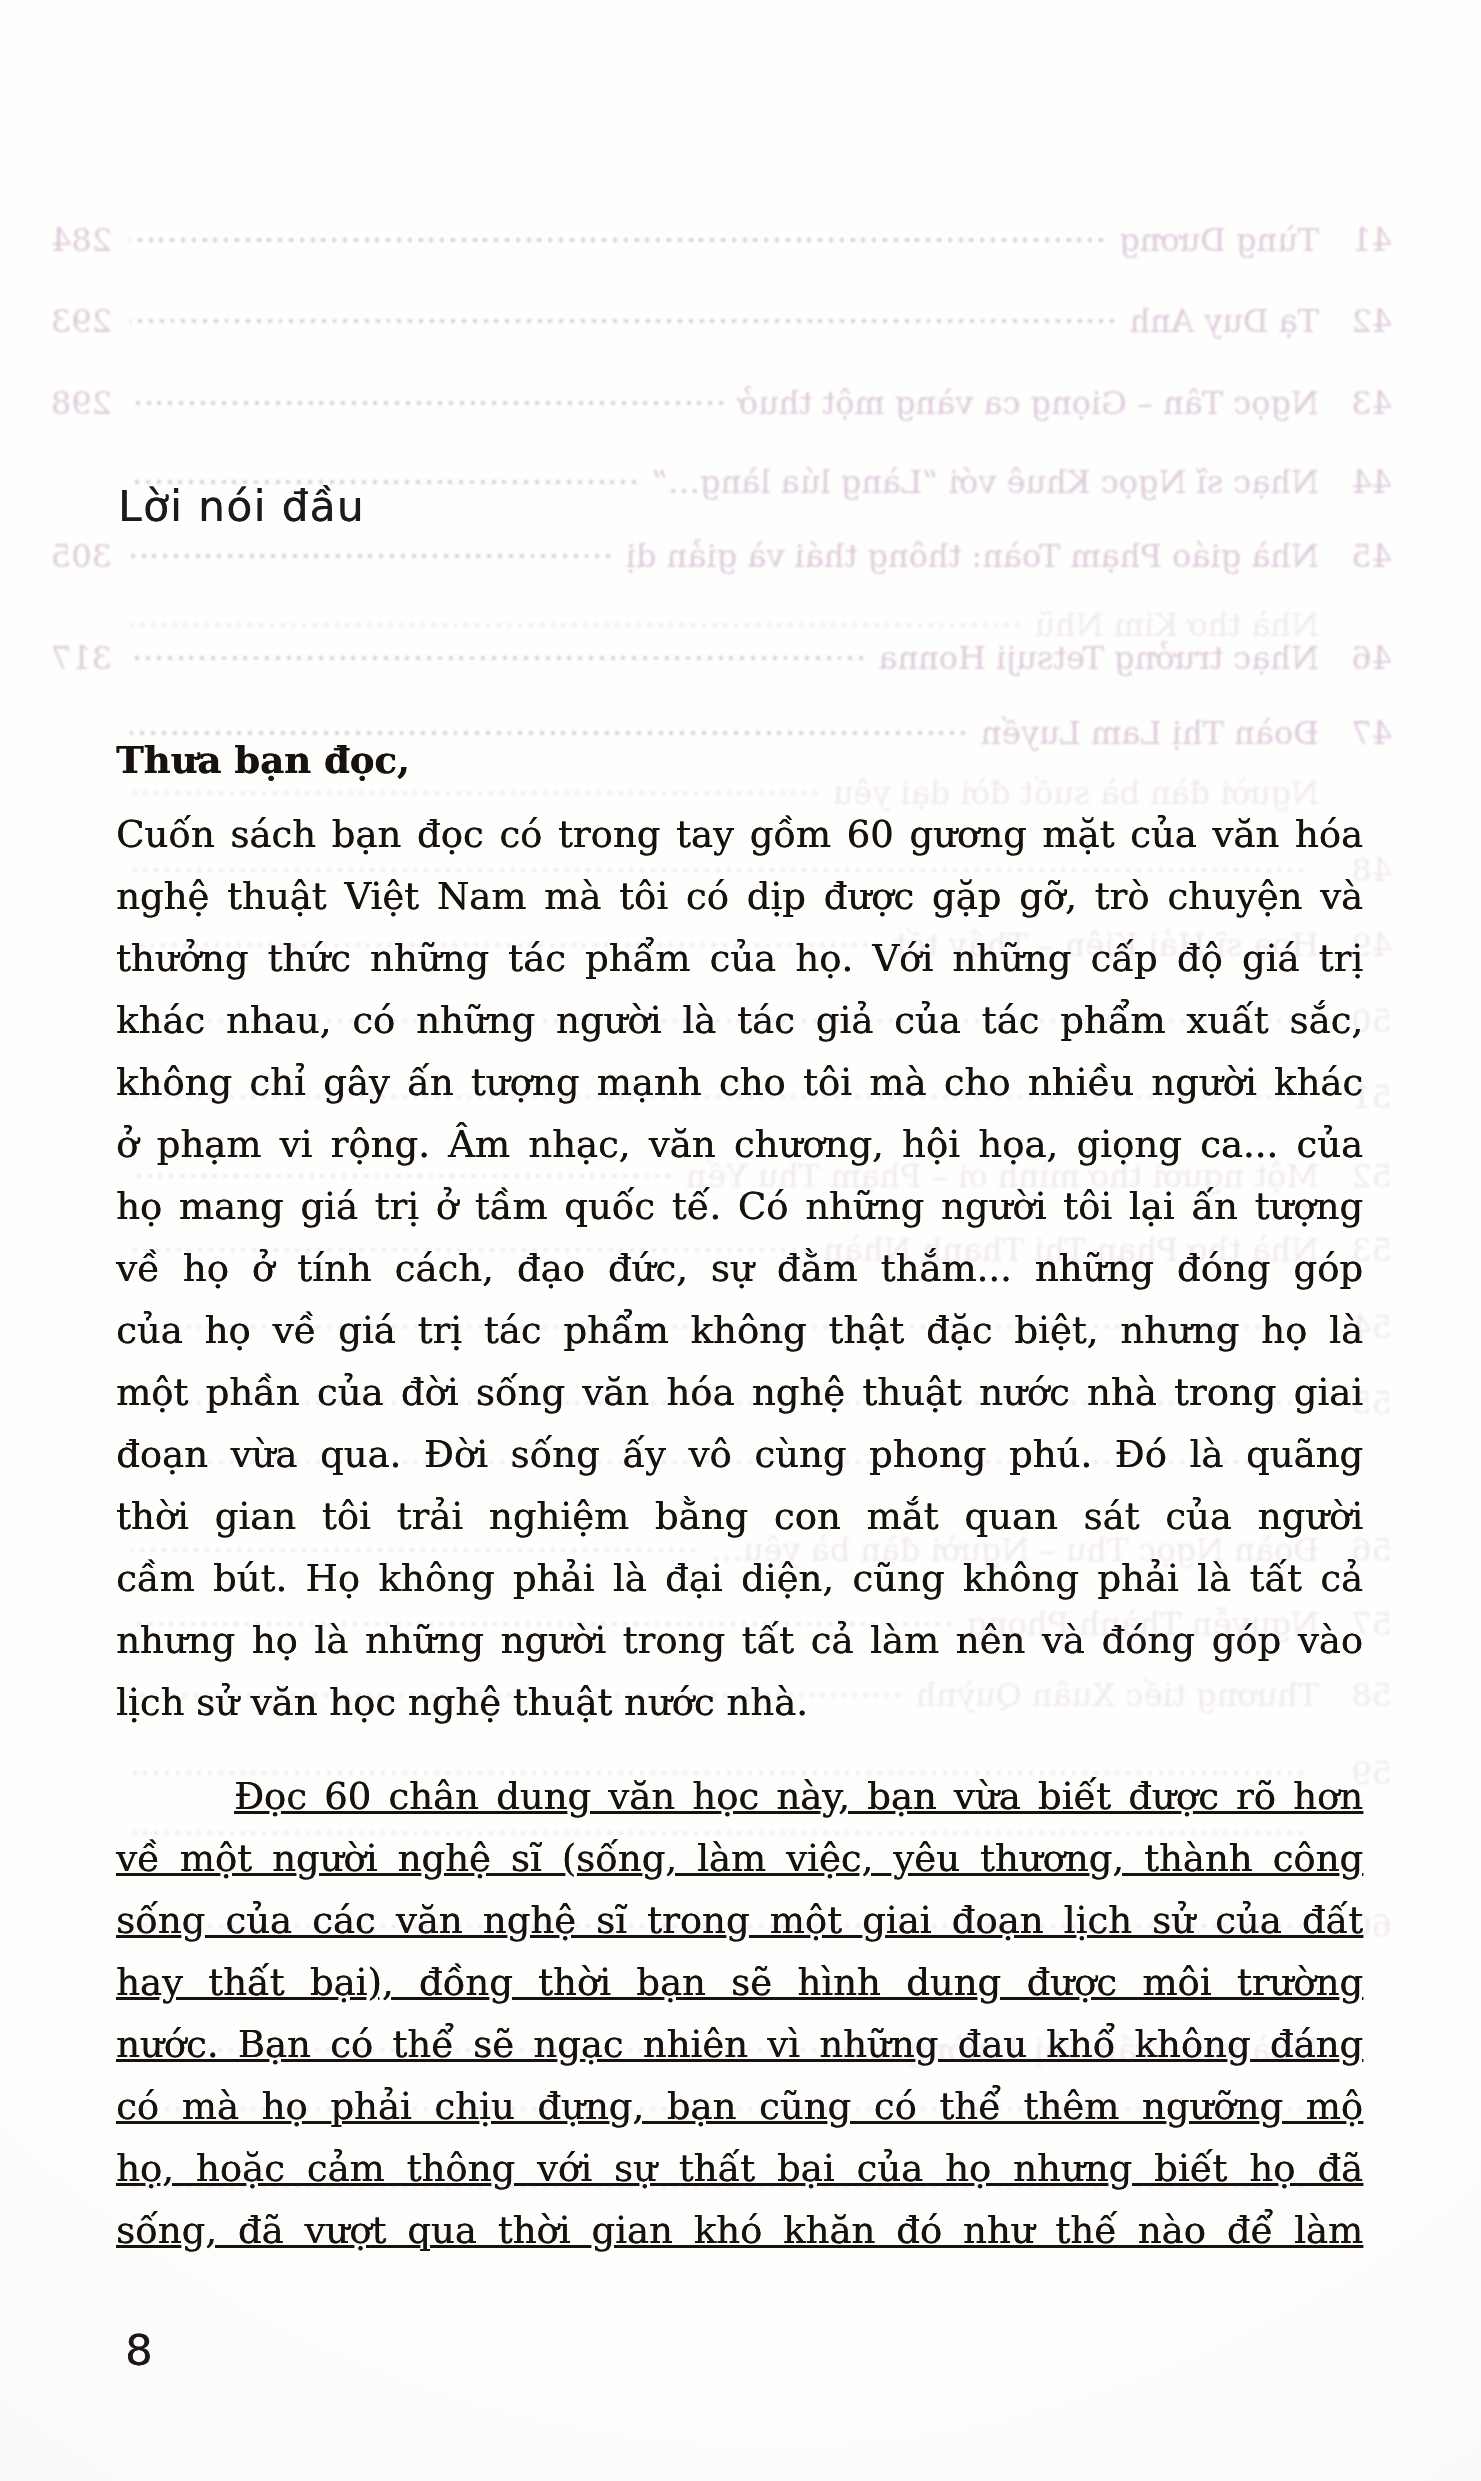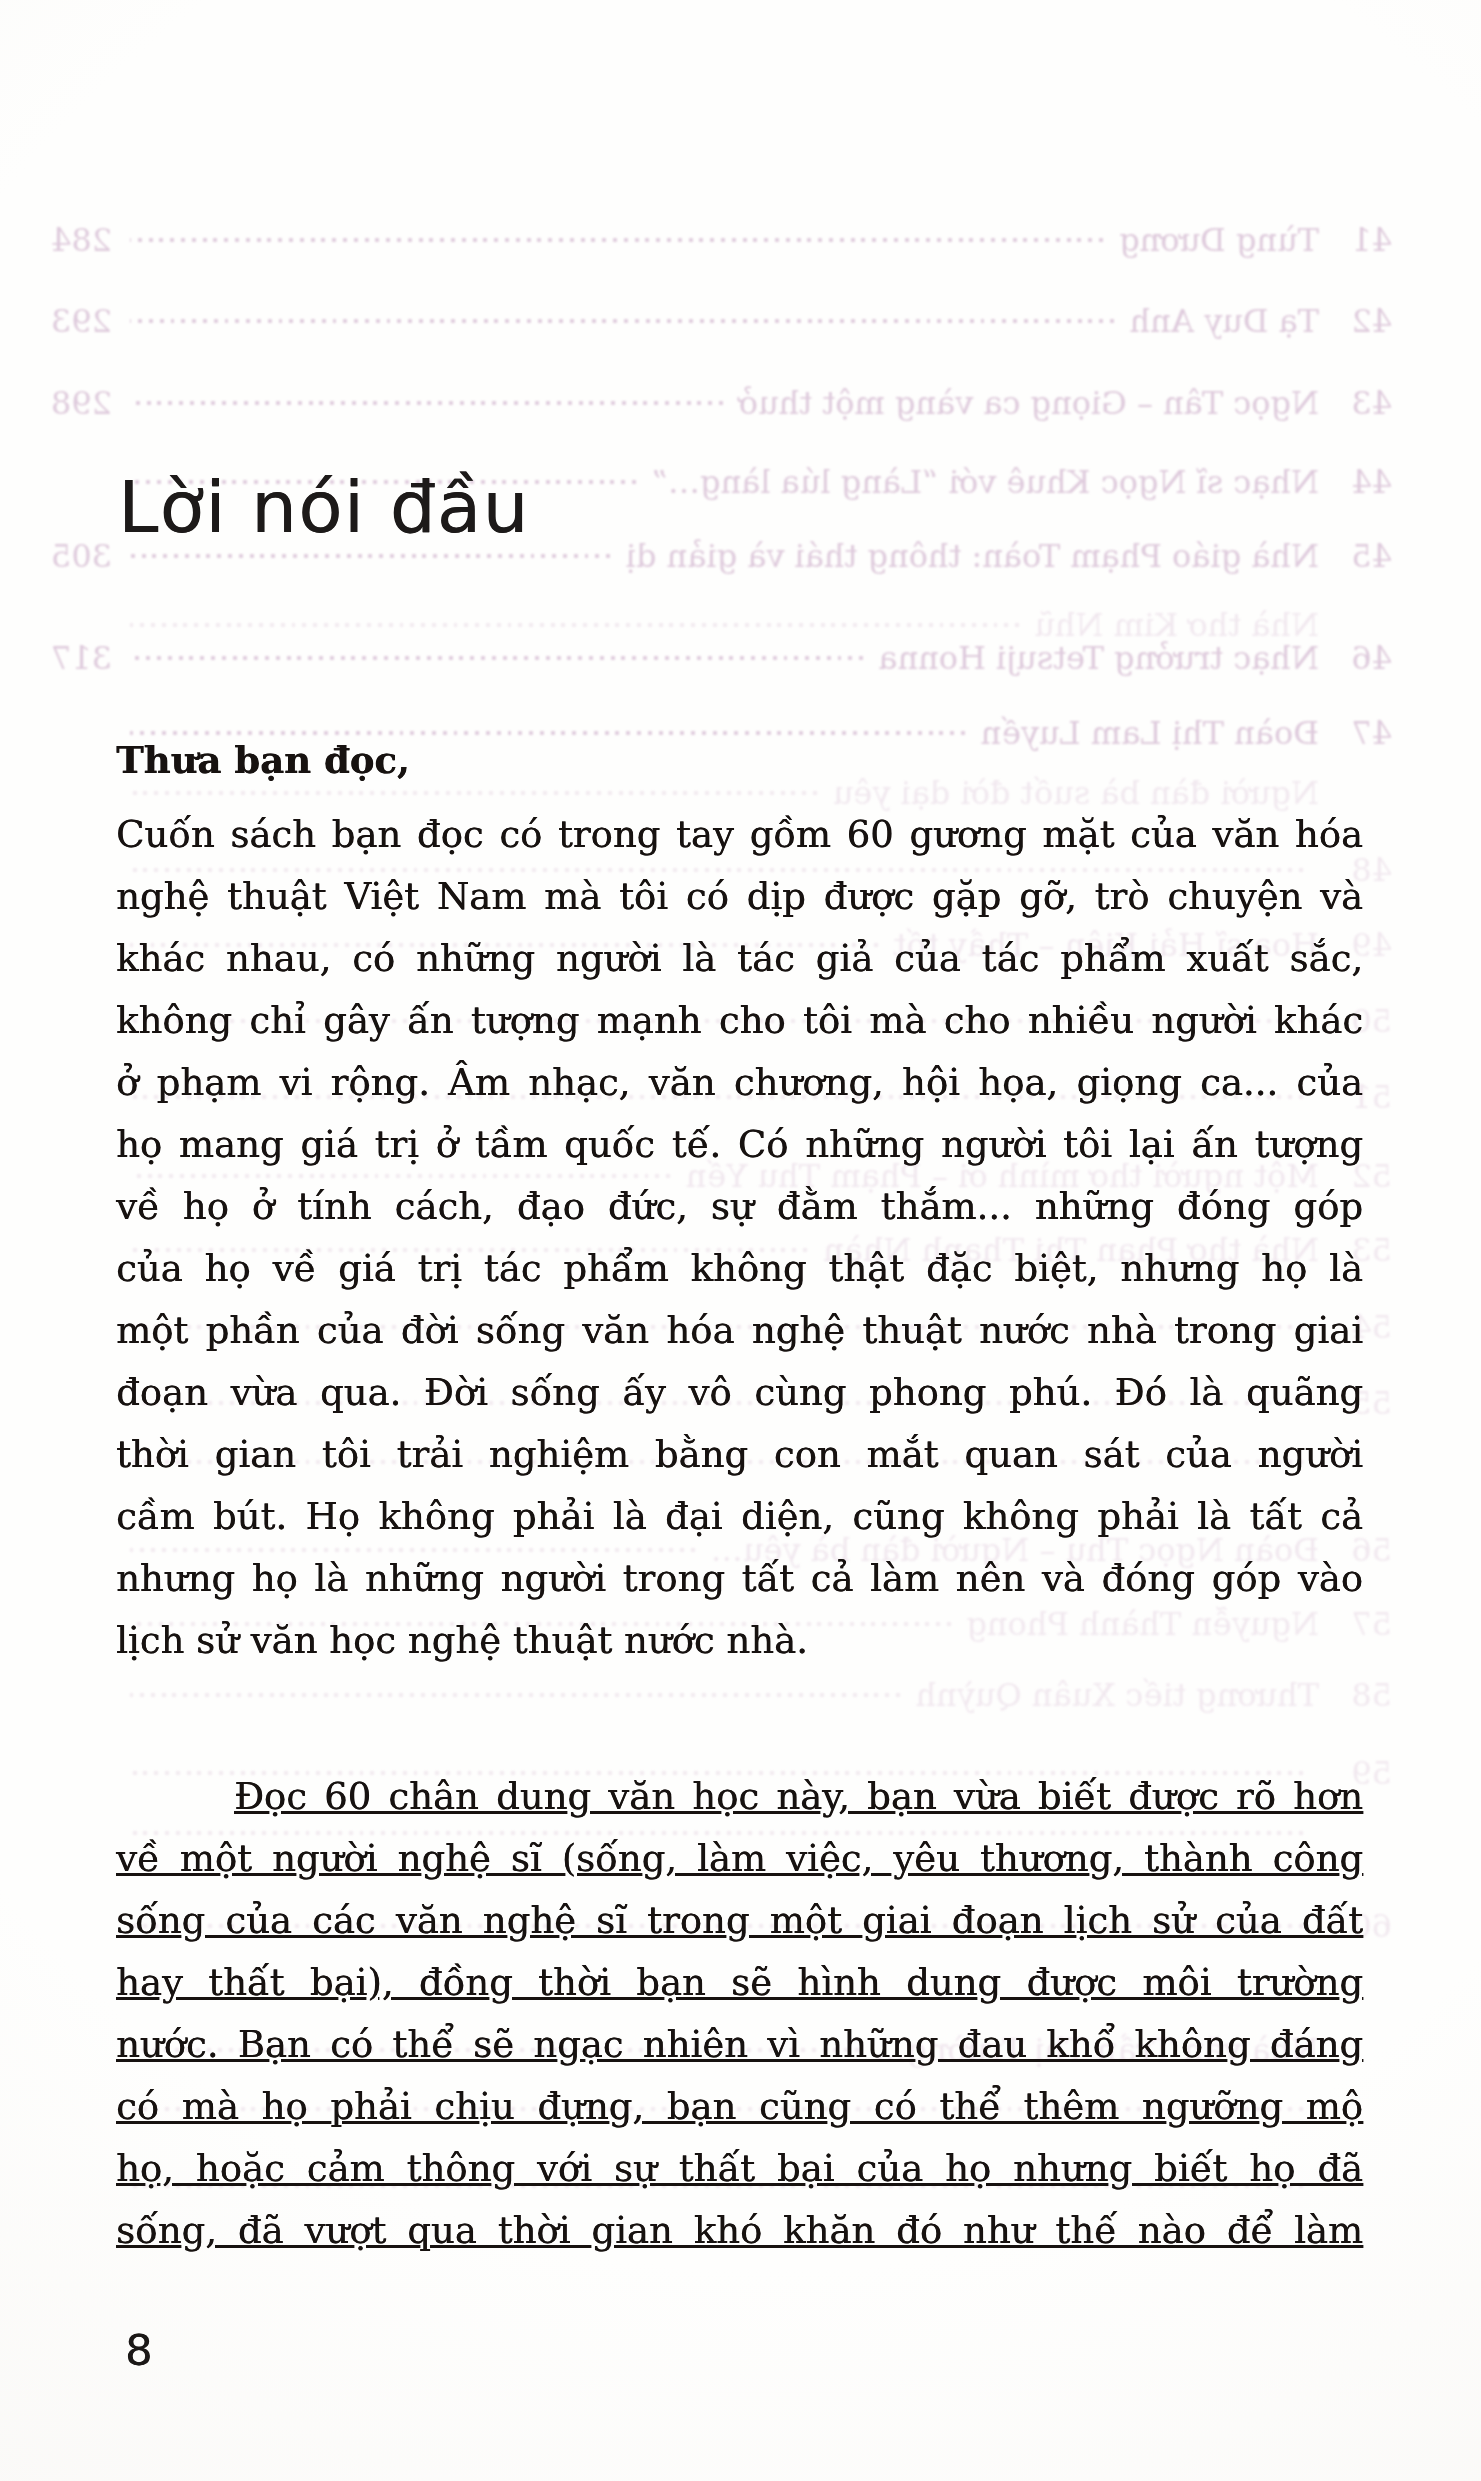--- a/index.html
+++ b/index.html
@@ -31,21 +31,21 @@
   .g-dots{
     flex:1 1 auto;height:3.9px;align-self:center;margin:0 13.7px 0 0;
     background-image:repeating-linear-gradient(to right,currentColor 0 3.9px,transparent 3.9px 10.8px);
     opacity:.9;
   }
   .g-page{min-width:65px;text-align:right;}
   
   .title{
     position:absolute;left:118px;top:465px;margin:0;
     font-family:"DejaVu Sans","Liberation Sans",sans-serif;
-    font-weight:500;font-size:72px;line-height:84px;letter-spacing:1.5px;
+    font-weight:500;font-size:42px;line-height:84px;letter-spacing:1.5px;
     color:#1d1a19;text-shadow:0.5px 0 0 currentColor;
   }
   .salutation{
     position:absolute;left:116px;top:729px;width:1247px;
     font-size:37px;line-height:62px;color:#171210;
     text-shadow:0.4px 0 0 currentColor;
     font-weight:bold;
   }
   .para{
     position:absolute;left:116px;width:1247px;color:#171210;
@@ -236,20 +236,21 @@
       </div>
     </div>
 
   <h1 class="title">Lời nói đầu</h1>
 
   <div class="salutation">Thưa bạn đọc,</div>
 
   <div class="para" id="para-0">
       <div class="bodyline">Cuốn sách bạn đọc có trong tay gồm 60 gương mặt của văn hóa</div>
       <div class="bodyline">nghệ thuật Việt Nam mà tôi có dịp được gặp gỡ, trò chuyện và</div>
+      <div class="bodyline">thưởng thức những tác phẩm của họ. Với những cấp độ giá trị</div>
       <div class="bodyline">khác nhau, có những người là tác giả của tác phẩm xuất sắc,</div>
       <div class="bodyline">không chỉ gây ấn tượng mạnh cho tôi mà cho nhiều người khác</div>
       <div class="bodyline">ở phạm vi rộng. Âm nhạc, văn chương, hội họa, giọng ca... của</div>
       <div class="bodyline">họ mang giá trị ở tầm quốc tế. Có những người tôi lại ấn tượng</div>
       <div class="bodyline">về họ ở tính cách, đạo đức, sự đằm thắm... những đóng góp</div>
       <div class="bodyline">của họ về giá trị tác phẩm không thật đặc biệt, nhưng họ là</div>
       <div class="bodyline">một phần của đời sống văn hóa nghệ thuật nước nhà trong giai</div>
       <div class="bodyline">đoạn vừa qua. Đời sống ấy vô cùng phong phú. Đó là quãng</div>
       <div class="bodyline">thời gian tôi trải nghiệm bằng con mắt quan sát của người</div>
       <div class="bodyline">cầm bút. Họ không phải là đại diện, cũng không phải là tất cả</div>

